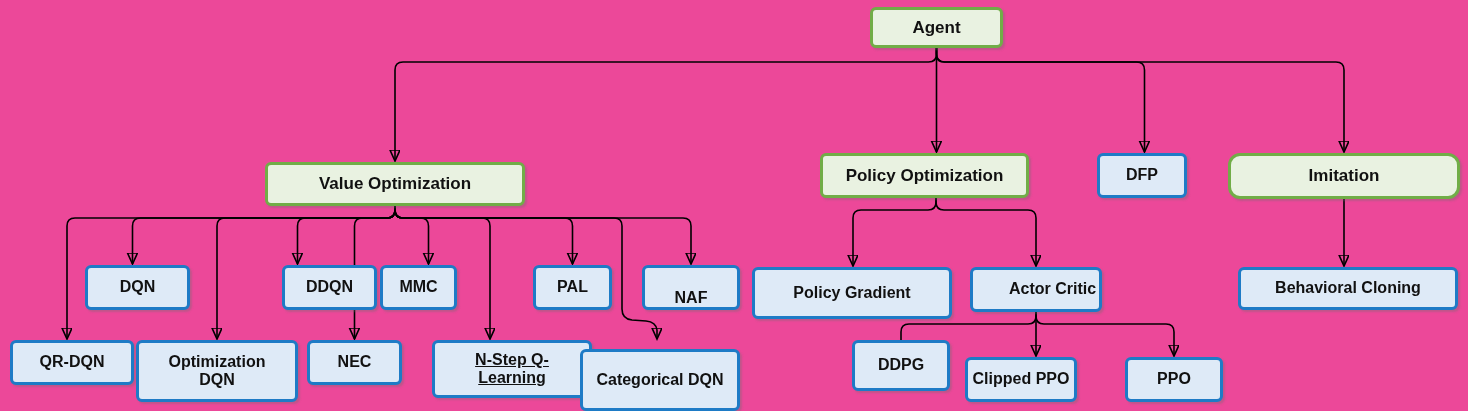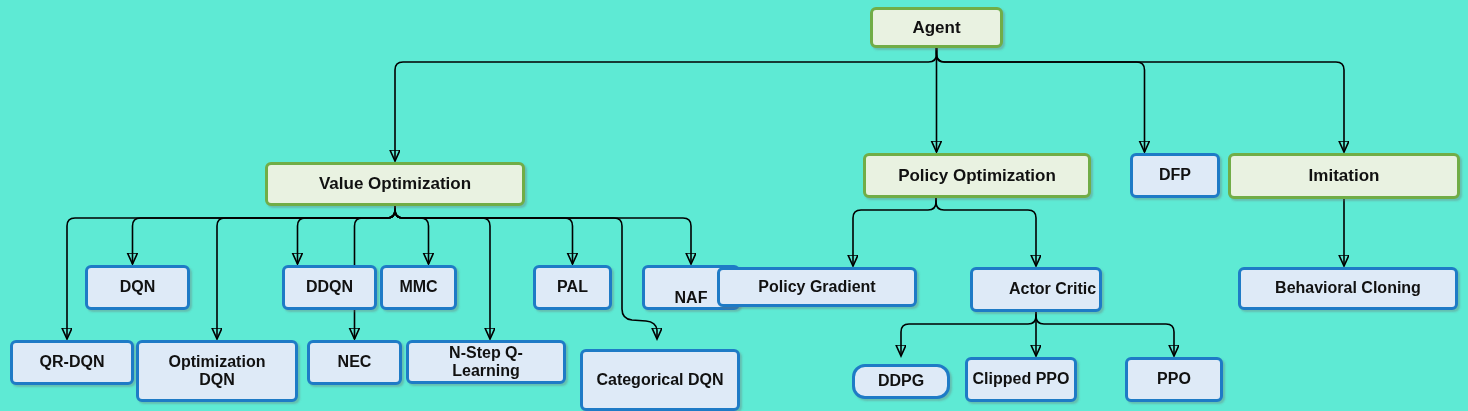--- a/index.html
+++ b/index.html
@@ -1,19 +1,19 @@
 <!DOCTYPE html>
 <html style="--green-border: #71AD47; --green-fill: #E9F2E1; --blue-border: #1E7BC6; --blue-fill: #DEEAF7;"><head>
 <meta charset="utf-8">
 <style>
   html,body{margin:0;padding:0;background:#ffffff;}
   .stage{
     position:relative;
     width:1468px;height:411px;
-    background:#5eead4;
+    background:#ec4899;
     font-family:"Liberation Sans","DejaVu Sans",sans-serif;
     overflow:hidden;
   }
   .edges{position:absolute;left:0;top:0;width:1468px;height:411px;}
   .edges path{fill:none;stroke:#000;stroke-width:1.6px;}
   .node{
     position:absolute;
     box-sizing:border-box;
     display:flex;align-items:center;justify-content:center;
     text-align:center;
@@ -73,73 +73,73 @@
     <path d="M1344 199 L1344 266" marker-end="url(#arr)"></path>
   </svg>
 
   <div class="node green" style="left:870px;top:7px;width:133px;height:41px;">
     <span>Agent</span>
   </div>
 
   <div class="node green" style="left:265px;top:162px;width:260px;height:44px;">
     <span>Value Optimization</span>
   </div>
-  <div class="node green" style="left:820px;top:153px;width:228px;height:45px;margin-left:43px;">
+  <div class="node green" style="left:820px;top:153px;width:209px;height:45px;">
     <span>Policy Optimization</span>
   </div>
-  <div class="node blue" style="left:1097px;top:153px;width:90px;height:45px;margin-left:33px;">
+  <div class="node blue" style="left:1097px;top:153px;width:90px;height:45px;">
     <span>DFP</span>
   </div>
-  <div class="node green" style="left:1228px;top:153px;width:232px;height:46px;">
+  <div class="node green" style="left:1228px;top:153px;width:232px;height:46px;border-radius:12px;">
     <span>Imitation</span>
   </div>
 
   <div class="node blue" style="left:85px;top:265px;width:105px;height:45px;">
     <span>DQN</span>
   </div>
   <div class="node blue" style="left:250px;top:265px;width:95px;height:45px;margin-left:32px;">
     <span>DDQN</span>
   </div>
   <div class="node blue" style="left:380px;top:265px;width:77px;height:45px;">
     <span>MMC</span>
   </div>
   <div class="node blue" style="left:533px;top:265px;width:79px;height:45px;">
     <span>PAL</span>
   </div>
   <div class="node blue" style="left:642px;top:265px;width:98px;height:45px;align-items:flex-end;">
     <span>NAF</span>
   </div>
 
-  <div class="node blue" style="left:717px;top:267px;width:200px;height:40px;">
+  <div class="node blue" style="left:752px;top:267px;width:200px;height:52px;">
     <span>Policy Gradient</span>
   </div>
   <div class="node blue" style="left:970px;top:267px;width:132px;height:45px;padding-left:33px;">
     <span>Actor Critic</span>
   </div>
   <div class="node blue" style="left:1238px;top:267px;width:220px;height:43px;">
     <span>Behavioral Cloning</span>
   </div>
 
   <div class="node blue" style="left:10px;top:340px;width:124px;height:45px;justify-content:center;">
     <span>QR-DQN</span>
   </div>
   <div class="node blue wrap" style="left:136px;top:340px;width:162px;height:62px;">
     <span>Optimization DQN</span>
   </div>
   <div class="node blue" style="left:307px;top:340px;width:95px;height:45px;">
     <span>NEC</span>
   </div>
-  <div class="node blue wrap" style="left:406px;top:340px;width:160px;height:44px;">
+  <div class="node blue wrap" style="left:432px;top:340px;width:160px;height:58px;text-decoration:underline;">
     <span>N-Step Q-Learning</span>
   </div>
   <div class="node blue wrap" style="left:580px;top:340px;width:160px;height:62px;margin-top:9px;">
     <span>Categorical DQN</span>
   </div>
 
-  <div class="node blue" style="left:852px;top:364px;width:98px;height:35px;border-radius:13px;">
+  <div class="node blue" style="left:852px;top:340px;width:98px;height:51px;">
     <span>DDPG</span>
   </div>
   <div class="node blue" style="left:965px;top:357px;width:112px;height:45px;">
     <span>Clipped PPO</span>
   </div>
   <div class="node blue" style="left:1125px;top:357px;width:98px;height:45px;">
     <span>PPO</span>
   </div>
 
 </div>

